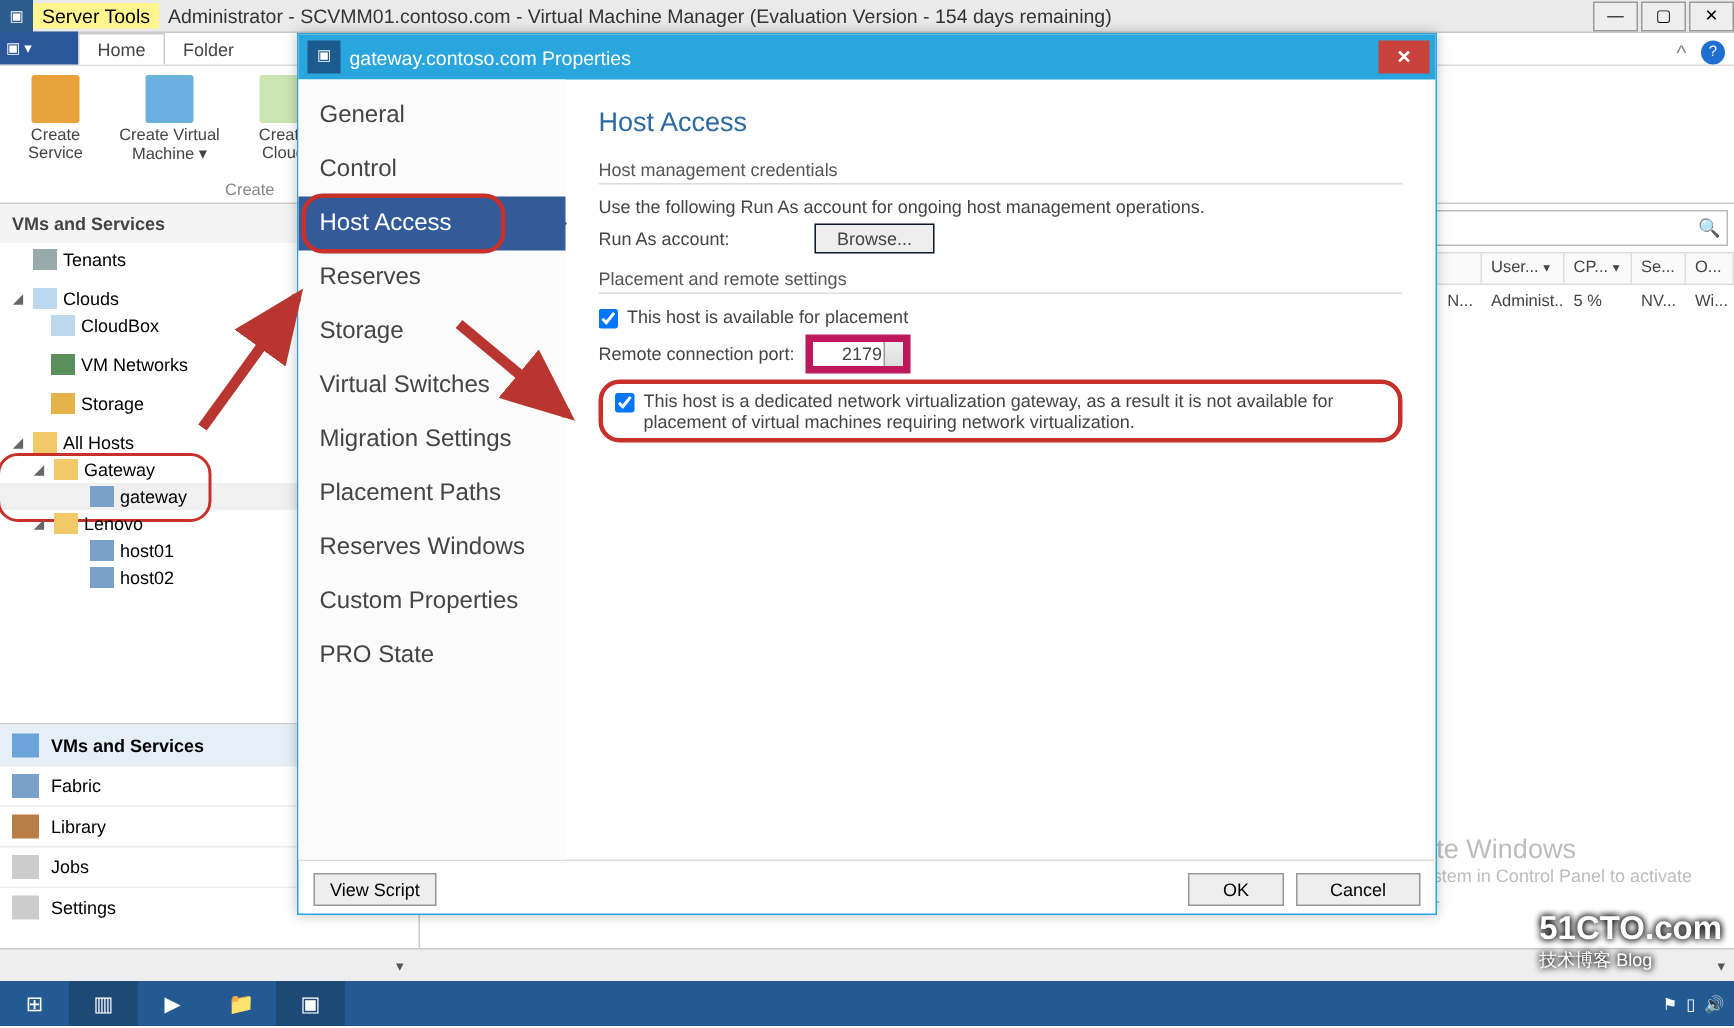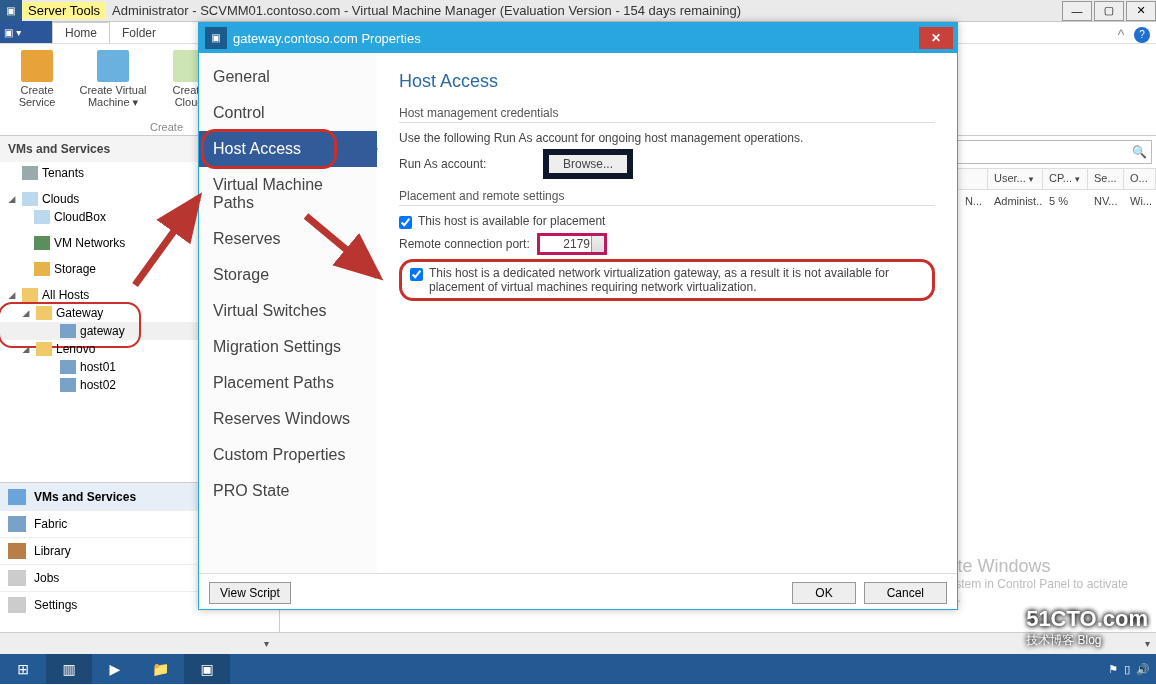--- a/index.html
+++ b/index.html
@@ -64,24 +64,24 @@
 .dni.sel::after{content:"";position:absolute;right:-7px;top:50%;margin-top:-6px;border:6px solid transparent;border-left-color:#335a99}
 .dni.hl{position:relative}
 .dni.hl::before{content:"";position:absolute;left:2px;right:40px;top:-2px;bottom:-2px;border:3px solid #c8302b;border-radius:14px;pointer-events:none}
 
 .dmain{flex:1;padding:18px 22px 10px 22px;color:#444}
 .dmain h2{color:#2b6aa3;font-weight:normal;font-size:18px;margin:0 0 14px 0}
 .sect{color:#555;border-bottom:1px solid #ddd;padding:0 0 2px 0;margin:10px 0 8px 0;font-size:12px}
 .frow{display:flex;align-items:center;margin:4px 0}
 .flabel{width:138px}
 .finput{flex:1;border:1px solid #bbb;background:#f6f6f6;padding:2px 6px;color:#666}
-.fbtn{border:6px solid #0f172a;background:#eee;padding:2px 14px;margin-left:6px}
+.fbtn{border:1px solid #0f172a;background:#eee;padding:2px 14px;margin-left:6px}
 .cb{display:flex;align-items:flex-start;margin:4px 0}
 .cb input{margin:2px 6px 0 0}
-.spin{width:70px;border:3px solid #be185d;text-align:right;padding:1px 14px 1px 4px;position:relative;background:#fff}
+.spin{width:70px;border:5px solid #be185d;text-align:right;padding:1px 14px 1px 4px;position:relative;background:#fff}
 .spin::after{content:"";position:absolute;right:0;top:0;bottom:0;width:12px;border-left:1px solid #999;background:linear-gradient(#eee,#ddd)}
 .big-hl{border:3px solid #c8302b;border-radius:14px;padding:4px 8px;margin-top:4px}
 
 .dlg-f{height:38px;border-top:1px solid #ddd;display:flex;align-items:center;padding:0 10px}
 .dlg-f .vs{border:1px solid #999;background:#eee;padding:3px 10px}
 .dlg-f .sp{flex:1}
 .dlg-f .ok,.dlg-f .cancel{border:1px solid #999;background:#eee;padding:3px 22px;margin-left:8px}
 
 
 .aw{position:absolute;right:28px;bottom:80px;color:#bdbdbd;text-align:left;z-index:5}
@@ -292,21 +292,20 @@
     <div class="dlg-t">
       <div class="di">▣</div>
       <div class="dt">gateway.contoso.com Properties</div>
       <div class="dx">✕</div>
     </div>
     <div class="dlg-b">
       <div class="dnav">
         <div class="dni">General</div>
         <div class="dni">Control</div>
         <div class="dni sel hl">Host Access</div>
-        <div class="dni">Virtual Machine Paths</div>
         <div class="dni">Reserves</div>
         <div class="dni">Storage</div>
         <div class="dni">Virtual Switches</div>
         <div class="dni">Migration Settings</div>
         <div class="dni">Placement Paths</div>
         <div class="dni">Reserves Windows</div>
         <div class="dni">Custom Properties</div>
         <div class="dni">PRO State</div>
       </div>
       <div class="dmain">

